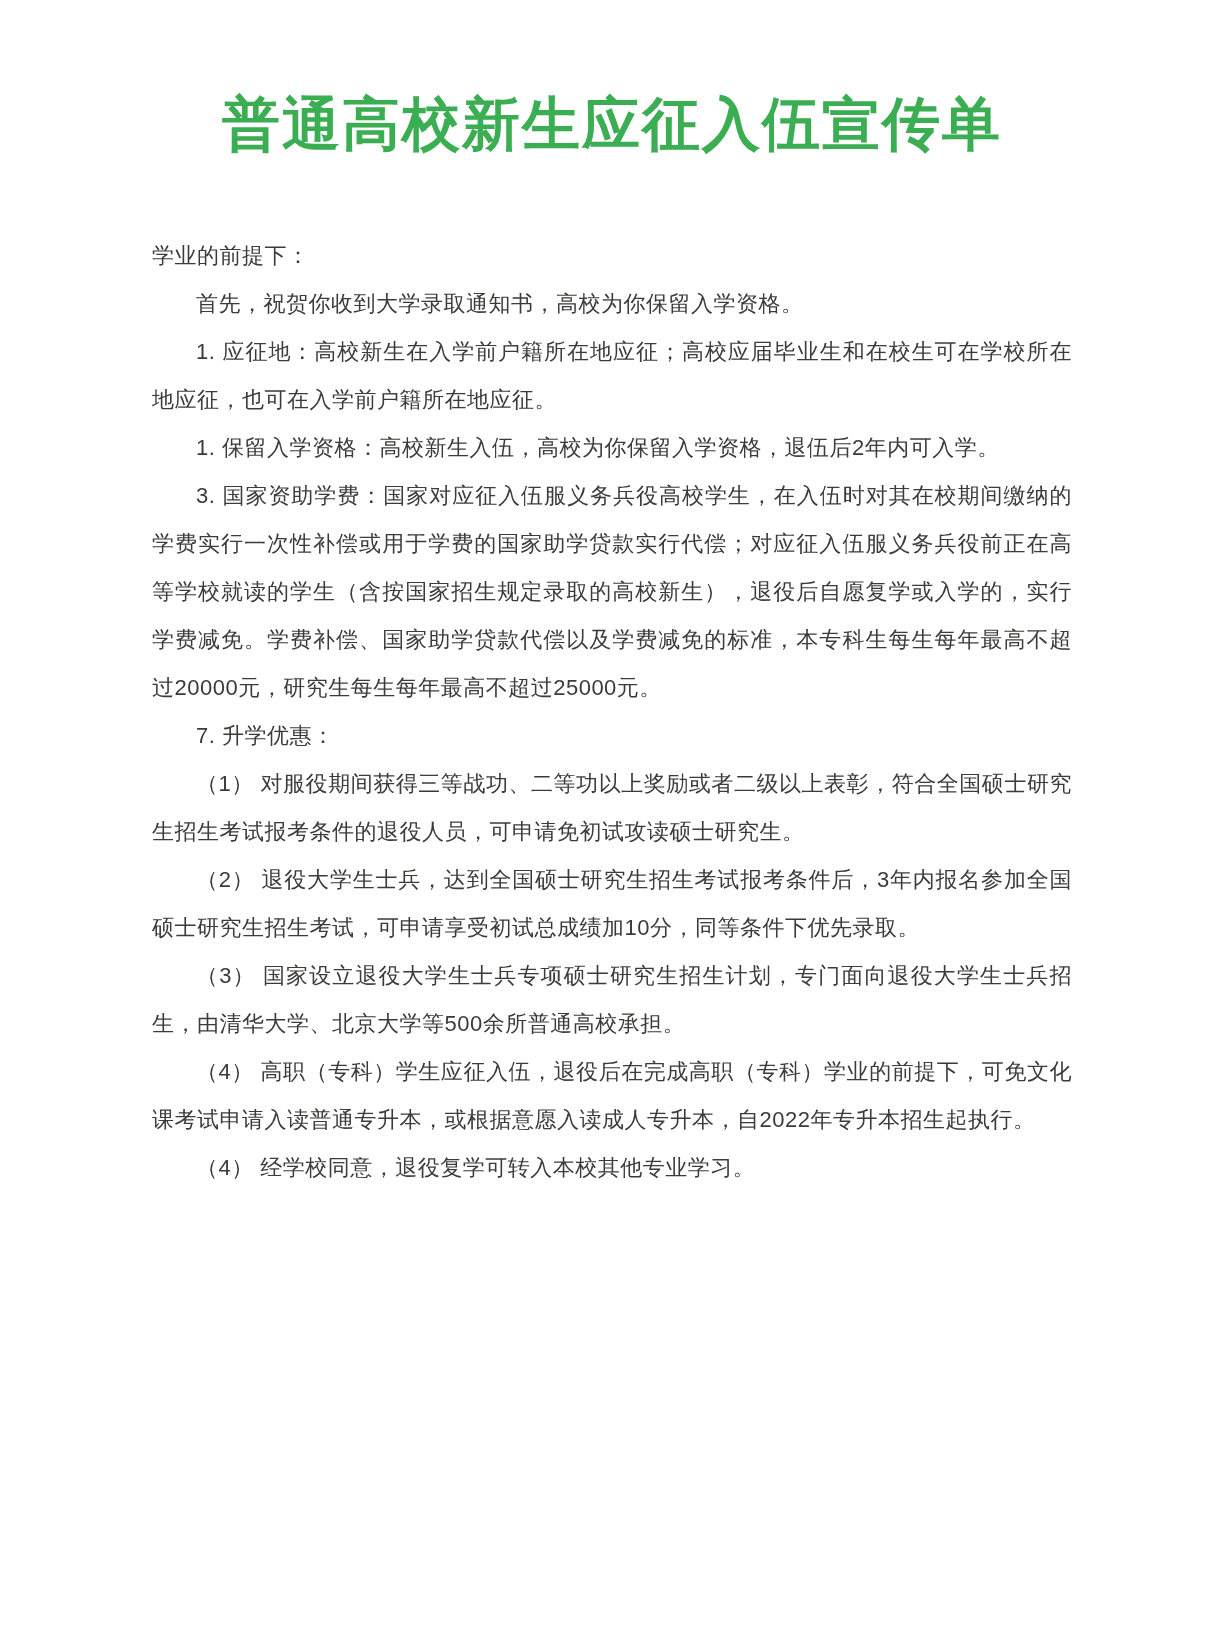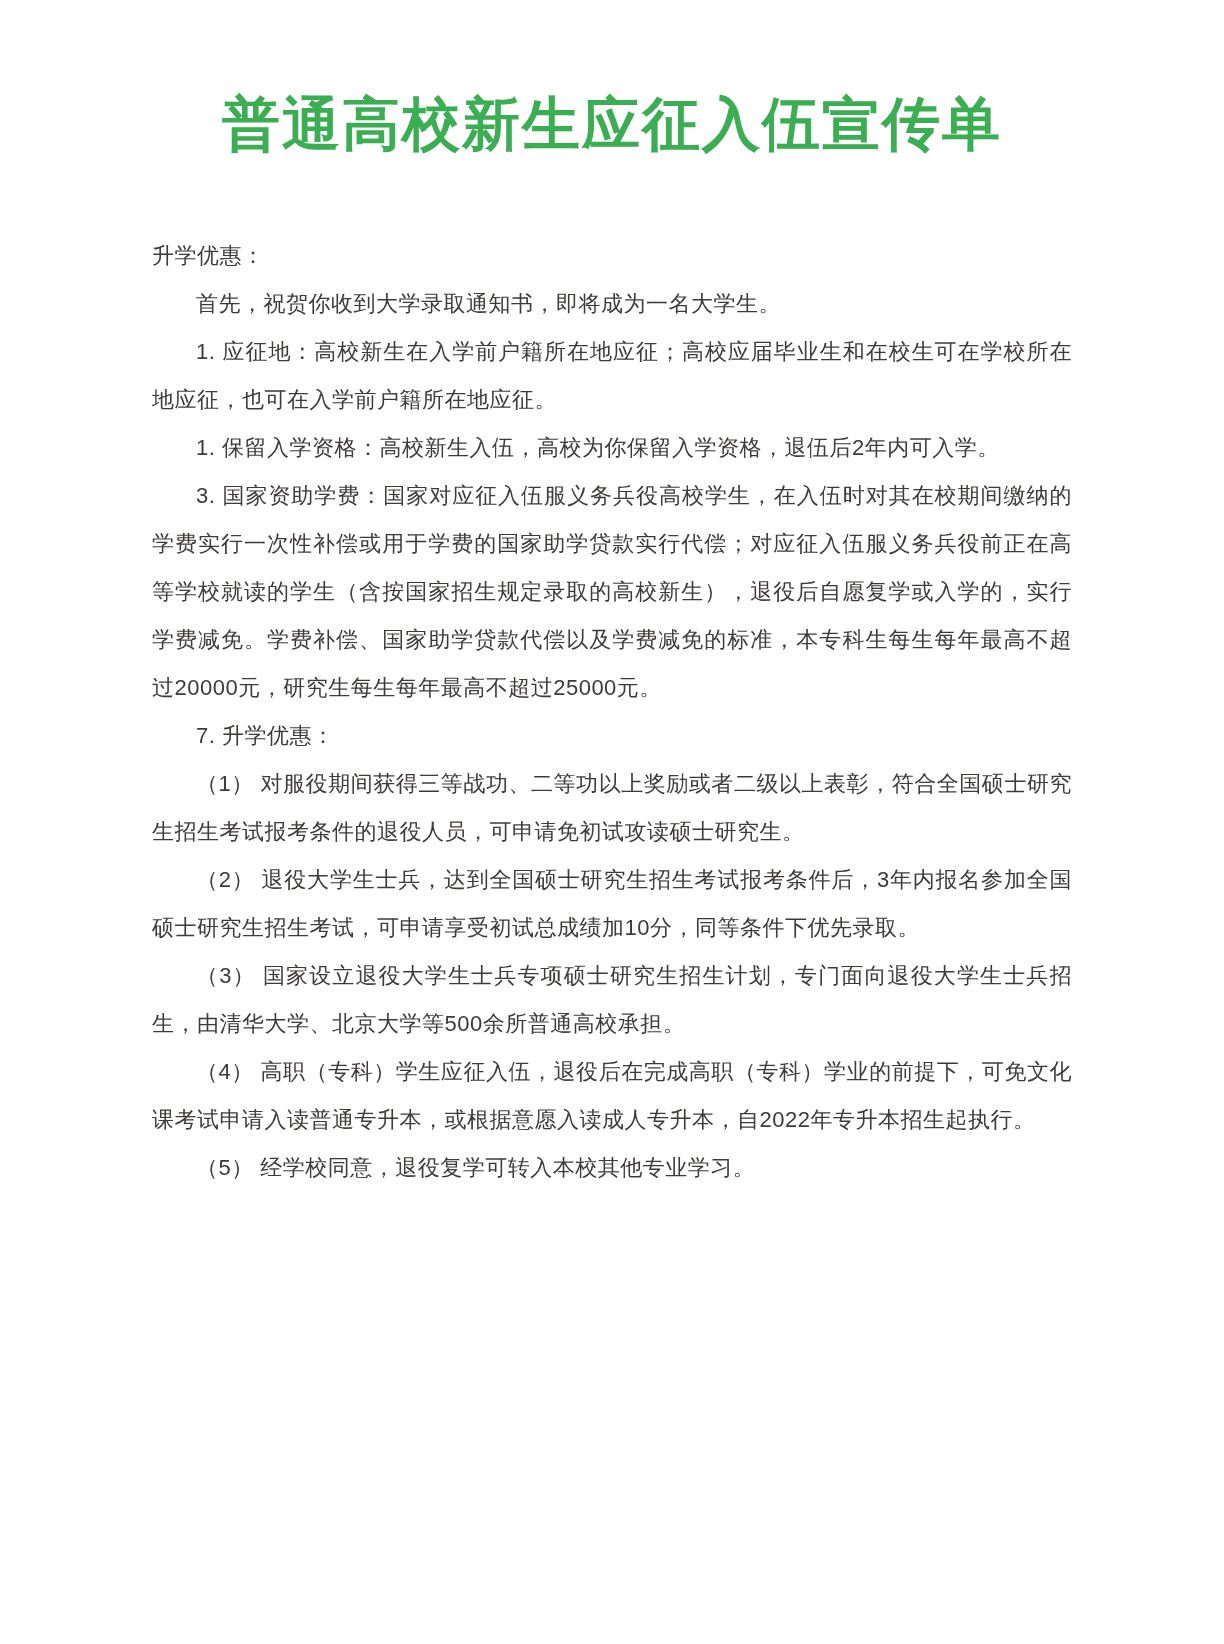--- a/index.html
+++ b/index.html
@@ -48,36 +48,36 @@
     text-indent: 0;
   }
 </style>
 </head>
 <body>
 
 <div class="page">
   <h1 class="title" style="color: rgb(59, 173, 82);">普通高校新生应征入伍宣传单</h1>
 
   <div class="body-text" style="color: rgb(61, 58, 56);">
-    <p class="salutation">升学优惠：</p>
+    <p class="salutation">学业的前提下：</p>
 
-    <p>首先，祝贺你收到大学录取通知书，即将成为一名大学生。</p>
+    <p>首先，祝贺你收到大学录取通知书，高校为你保留入学资格。</p>
 
 
     <p>1. 应征地：高校新生在入学前户籍所在地应征；高校应届毕业生和在校生可在学校所在地应征，也可在入学前户籍所在地应征。</p>
 
     <p>1. 保留入学资格：高校新生入伍，高校为你保留入学资格，退伍后2年内可入学。</p>
 
     <p>3. 国家资助学费：国家对应征入伍服义务兵役高校学生，在入伍时对其在校期间缴纳的学费实行一次性补偿或用于学费的国家助学贷款实行代偿；对应征入伍服义务兵役前正在高等学校就读的学生（含按国家招生规定录取的高校新生），退役后自愿复学或入学的，实行学费减免。学费补偿、国家助学贷款代偿以及学费减免的标准，本专科生每生每年最高不超过20000元，研究生每生每年最高不超过25000元。</p>
 
     <p>7. 升学优惠：</p>
 
     <p>（1） 对服役期间获得三等战功、二等功以上奖励或者二级以上表彰，符合全国硕士研究生招生考试报考条件的退役人员，可申请免初试攻读硕士研究生。</p>
 
     <p>（2） 退役大学生士兵，达到全国硕士研究生招生考试报考条件后，3年内报名参加全国硕士研究生招生考试，可申请享受初试总成绩加10分，同等条件下优先录取。</p>
 
     <p>（3） 国家设立退役大学生士兵专项硕士研究生招生计划，专门面向退役大学生士兵招生，由清华大学、北京大学等500余所普通高校承担。</p>
 
     <p>（4） 高职（专科）学生应征入伍，退役后在完成高职（专科）学业的前提下，可免文化课考试申请入读普通专升本，或根据意愿入读成人专升本，自2022年专升本招生起执行。</p>
 
-    <p>（5） 经学校同意，退役复学可转入本校其他专业学习。</p>
+    <p>（4） 经学校同意，退役复学可转入本校其他专业学习。</p>
   </div>
 </div>
 
 </body></html>

